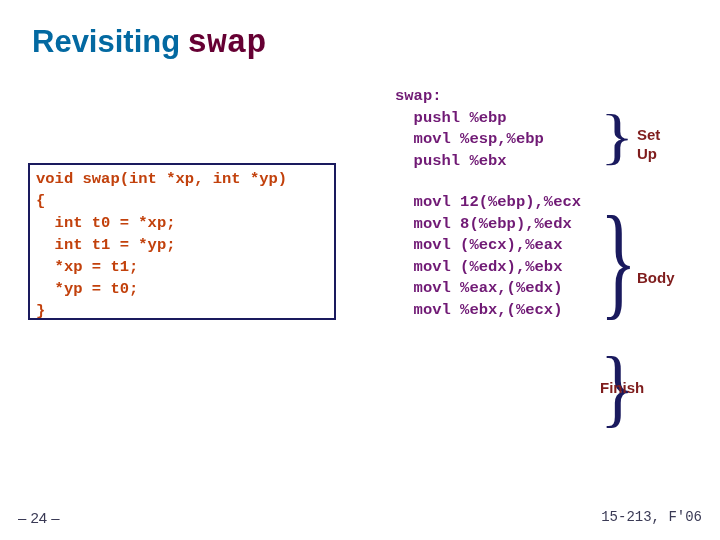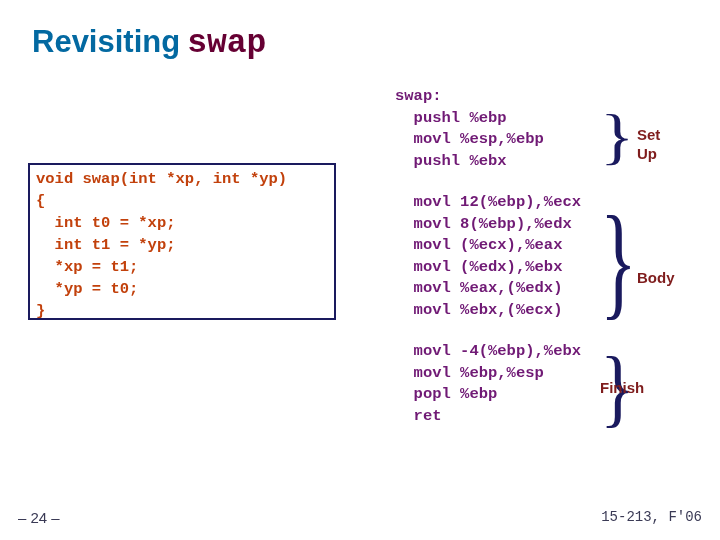--- a/index.html
+++ b/index.html
@@ -176,24 +176,20 @@
     <pre class="asm-block" id="asm-block-setup">swap:
   pushl %ebp
   movl %esp,%ebp
   pushl %ebx</pre>
     <pre class="asm-block" id="asm-block-body">  movl 12(%ebp),%ecx
   movl 8(%ebp),%edx
   movl (%ecx),%eax
   movl (%edx),%ebx
   movl %eax,(%edx)
   movl %ebx,(%ecx)</pre>
-    <pre class="asm-block" id="asm-block-finish">  movl -4(%ebp),%ebx
-  movl %ebp,%esp
-  popl %ebp
-  ret</pre>
   </div>
 
   <div class="brace" id="brace-setup">}</div>
   <div class="brace" id="brace-body">}</div>
   <div class="brace" id="brace-finish">}</div>
 
   <div class="section-label" id="label-setup">Set
 Up</div>
   <div class="section-label" id="label-body">Body</div>
   <div class="section-label" id="label-finish">Finish</div>

